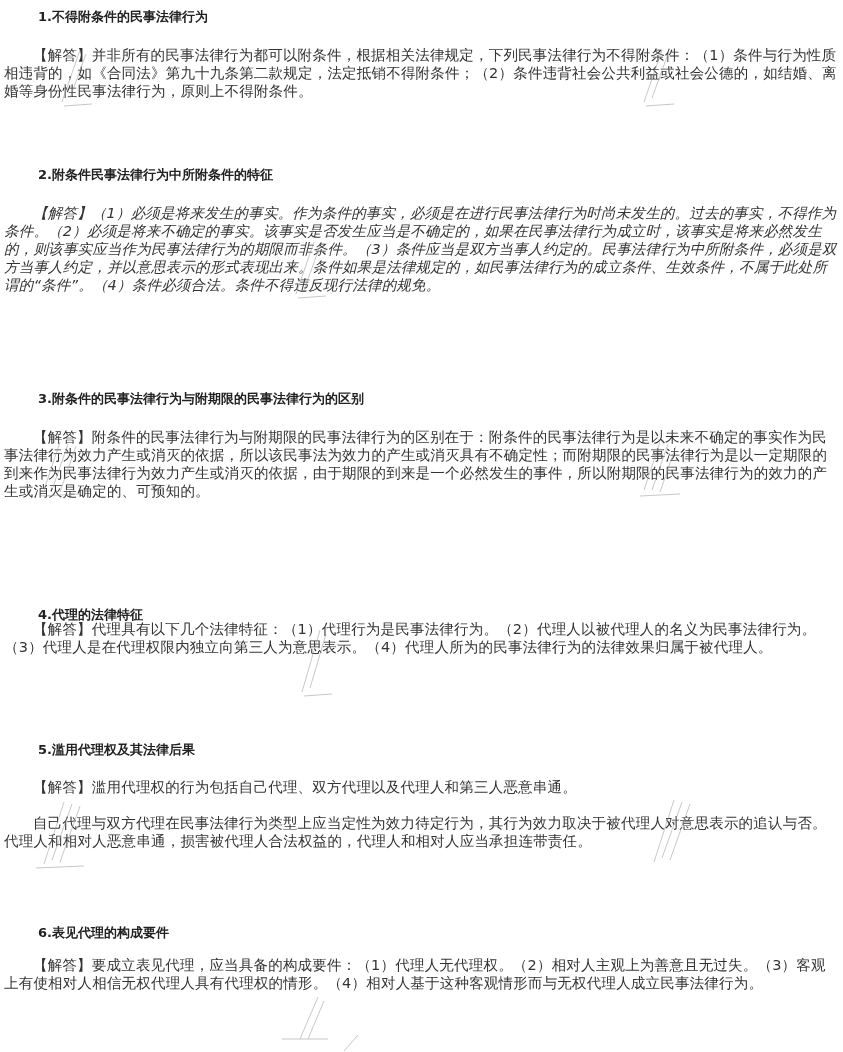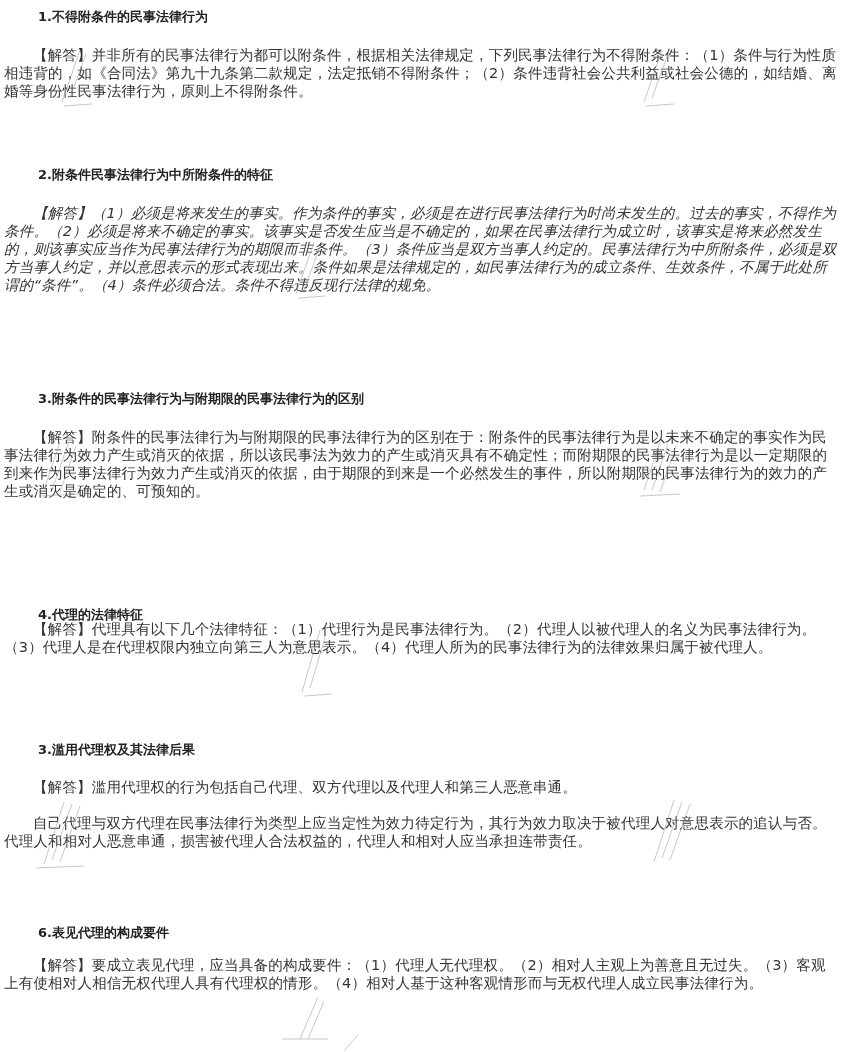--- a/index.html
+++ b/index.html
@@ -63,21 +63,21 @@
     <h3 class="section-title" style="position:absolute; top:0;">3.附条件的民事法律行为与附期限的民事法律行为的区别</h3>
     <p class="para" style="position:absolute; top:46px; width:835px;">【解答】附条件的民事法律行为与附期限的民事法律行为的区别在于：附条件的民事法律行为是以未来不确定的事实作为民事法律行为效力产生或消灭的依据，所以该民事法为效力的产生或消灭具有不确定性；而附期限的民事法律行为是以一定期限的到来作为民事法律行为效力产生或消灭的依据，由于期限的到来是一个必然发生的事件，所以附期限的民事法律行为的效力的产生或消灭是确定的、可预知的。</p>
   </div>
 
   <div class="block" style="position:absolute; top:574px; left:4px; width:835px;">
     <h3 class="section-title" style="position:absolute; top:12px;margin-top:12px;">4.代理的法律特征</h3>
     <p class="para" style="position:absolute; top:46px; width:835px;">【解答】代理具有以下几个法律特征：（1）代理行为是民事法律行为。（2）代理人以被代理人的名义为民事法律行为。（3）代理人是在代理权限内独立向第三人为意思表示。（4）代理人所为的民事法律行为的法律效果归属于被代理人。</p>
   </div>
 
   <div class="block" style="position:absolute; top:733px; left:4px; width:835px;">
-    <h3 class="section-title" style="position:absolute; top:0;">3.滥用代理权及其法律后果</h3>
+    <h3 class="section-title" style="position:absolute; top:0;">5.滥用代理权及其法律后果</h3>
     <p class="para" style="position:absolute; top:46px; width:835px;font-family:Liberation Mono, monospace;">【解答】滥用代理权的行为包括自己代理、双方代理以及代理人和第三人恶意串通。</p>
     <p class="para" style="position:absolute; top:81px; width:835px;">自己代理与双方代理在民事法律行为类型上应当定性为效力待定行为，其行为效力取决于被代理人对意思表示的追认与否。代理人和相对人恶意串通，损害被代理人合法权益的，代理人和相对人应当承担连带责任。</p>
   </div>
 
   <div class="block" style="position:absolute; top:910px; left:4px; width:835px;">
     <h3 class="section-title" style="position:absolute; top:0;margin-top:6px;">6.表见代理的构成要件</h3>
     <p class="para" style="position:absolute; top:46px; width:835px;">【解答】要成立表见代理，应当具备的构成要件：（1）代理人无代理权。（2）相对人主观上为善意且无过失。（3）客观上有使相对人相信无权代理人具有代理权的情形。（4）相对人基于这种客观情形而与无权代理人成立民事法律行为。</p>
   </div>
 
   <svg class="wm" style="left:52px; top:48px;" width="50" height="60" viewBox="0 0 50 60">

